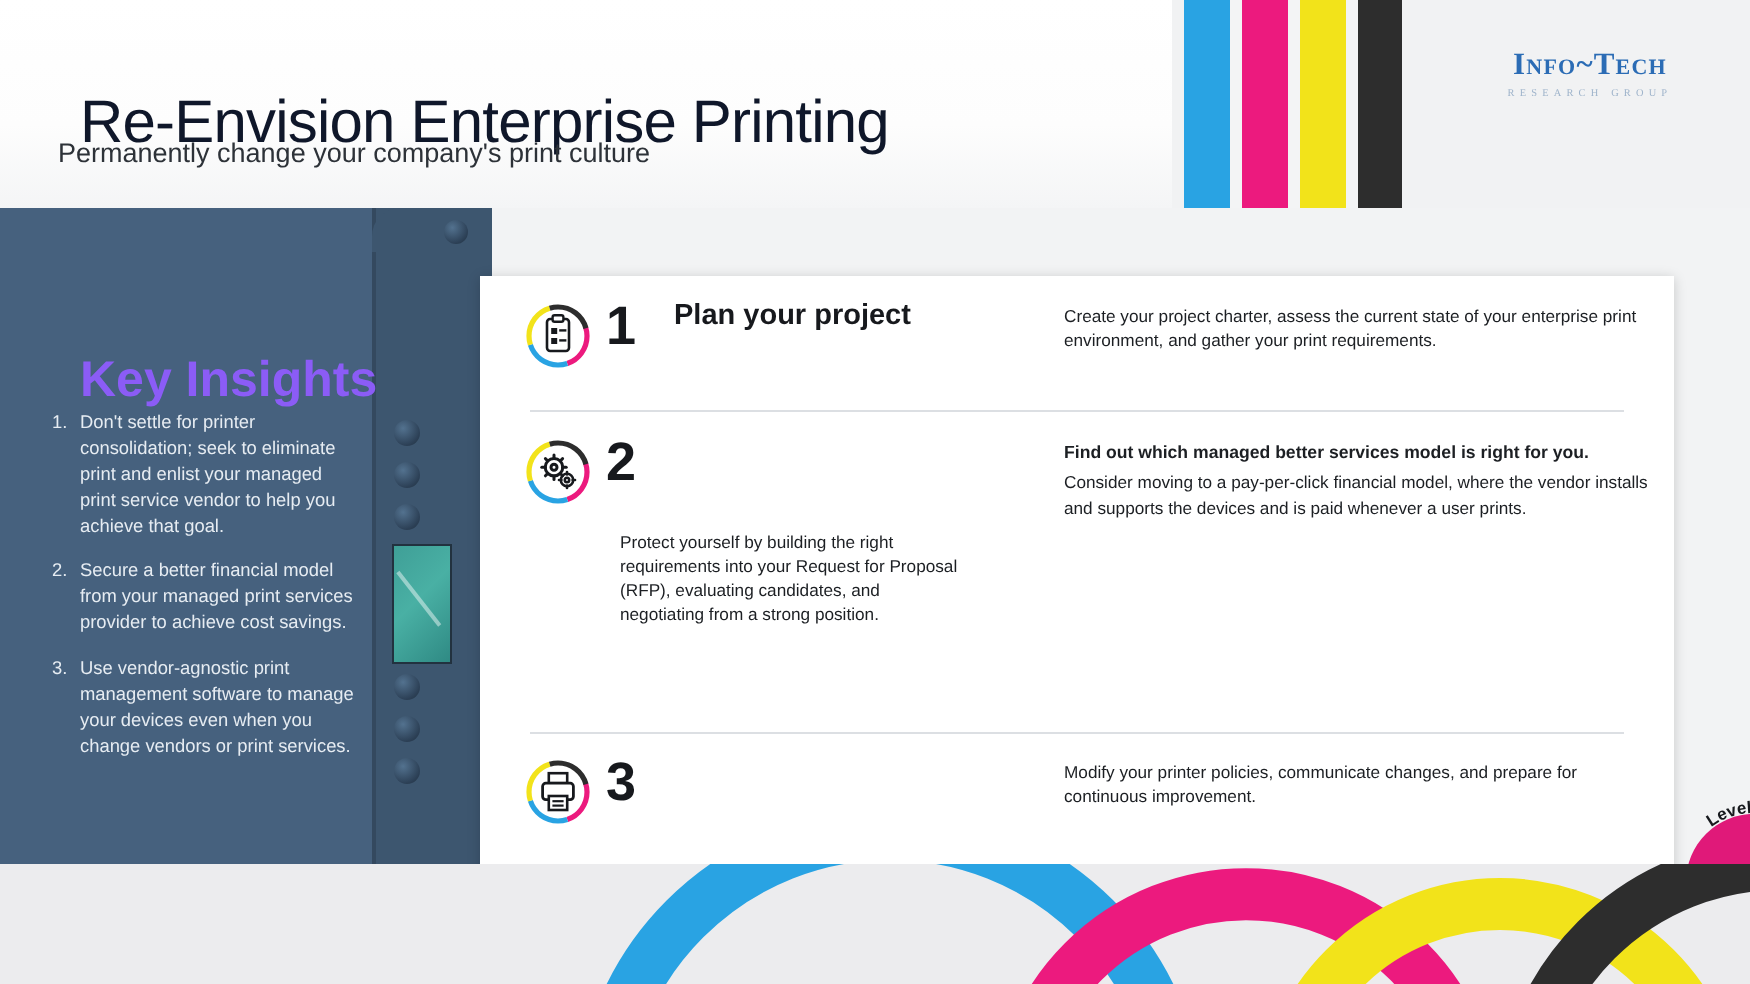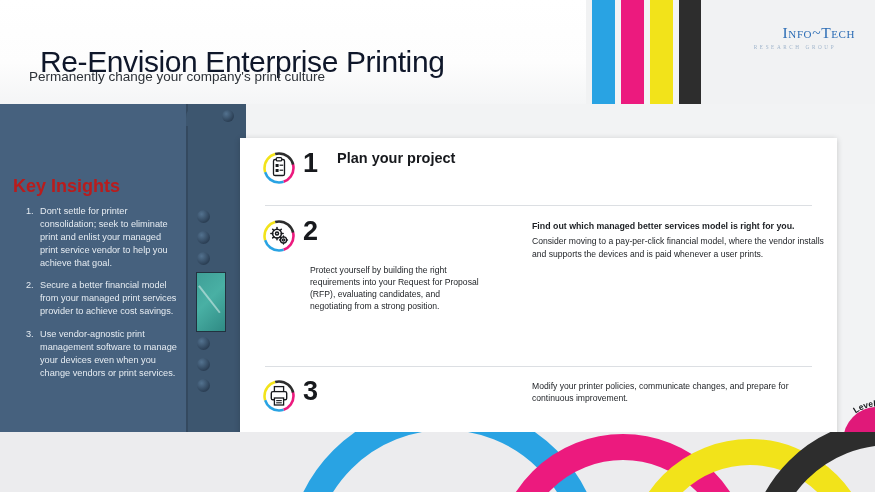--- a/index.html
+++ b/index.html
@@ -18,21 +18,21 @@
   .subtitle{position:absolute;left:29px;top:69px;font-size:13.5px;color:#2d3238;}
 
   
   .vbars{position:absolute;top:0;left:586px;height:104px;width:289px;display:flex;}
   .vbar{height:104px;}
   .vb-gap{width:6px;background:#f3f4f5;height:104px;}
 
   
   .logo{position:absolute;left:735px;top:24px;width:120px;height:62px;}
   .logo-main{font-family:"Liberation Serif", serif;font-size:15.5px;letter-spacing:0.6px;
-    color:#2b6cb5;text-align:right;font-variant:small-caps;font-weight:normal;}
+    color:#2b6cb5;text-align:center;font-variant:small-caps;font-weight:bold;}
   .logo-sub{font-family:"Liberation Serif", serif;font-size:5.2px;letter-spacing:2.6px;
     color:#9fb4cb;text-align:center;margin-top:2px;}
   .logo-itrg{text-align:right;margin-top:7px;color:#1d6fb8;font-weight:bold;font-size:17px;
     letter-spacing:-1px;padding-right:8px;}
   .logo-itrg sup{font-size:9px;vertical-align:super;}
 
   
   .printer{position:absolute;left:0;top:104px;width:244px;height:388px;background:#46617e;}
   .printer-edge{position:absolute;left:186px;top:104px;width:58px;height:388px;
     background:#3d566f;border-left:2px solid #34495f;}
@@ -46,21 +46,21 @@
   .panel-teal::after{content:"";position:absolute;left:2px;top:12px;width:34px;height:1.8px;
     background:rgba(255,255,255,.45);transform:rotate(52deg);transform-origin:left center;}
   .red-led{position:absolute;left:228px;top:470px;width:4px;height:11px;background:#e3205a;}
   .gray-slot{position:absolute;left:224px;top:455px;width:7px;height:14px;background:#2b3b4b;}
 
   
   .bottom-frame{position:absolute;left:236px;top:450px;width:62px;height:14px;
     background:#3d566f;border-bottom-left-radius:6px;border-bottom-right-radius:6px;}
 
   
-  .ki-title{position:absolute;left:13px;top:176px;font-size:18px;font-weight:bold;color:#b91c1c;}
+  .ki-title{position:absolute;left:40px;top:176px;font-size:25px;font-weight:bold;color:#8b5cf6;}
   .ki-list{position:absolute;left:26px;top:205px;width:155px;color:#e6ecf2;font-size:9.2px;
     line-height:1.42;margin:0;padding:0;list-style:none;}
   .ki-item{display:flex;margin-bottom:9px;}
   .ki-num{width:14px;flex:0 0 14px;}
   .ki-txt{flex:1;}
 
   
   .card{position:absolute;left:240px;top:138px;width:597px;height:315px;background:#ffffff;
     box-shadow:0 1px 6px rgba(0,0,0,.18);}
   .card-inner{position:relative;width:100%;height:100%;}
@@ -157,20 +157,23 @@
             <rect x="11.5" y="8.5" width="11" height="16" rx="1.6" fill="#fff" stroke="#17191d" stroke-width="1.3"></rect>
             <rect x="14.3" y="6.6" width="5.4" height="3.3" rx="1" fill="#fff" stroke="#17191d" stroke-width="1.2"></rect>
             <rect x="13.6" y="13" width="3" height="3" fill="#17191d"></rect>
             <rect x="13.6" y="18" width="3" height="3" fill="#17191d"></rect>
             <rect x="17.6" y="13.6" width="3.6" height="1.2" fill="#17191d"></rect>
             <rect x="17.6" y="18.6" width="3.6" height="1.2" fill="#17191d"></rect>
           </svg>
         </div>
         <div class="step-num">1</div>
         <div class="step-title">Plan your project</div>
+      </div>
+      <div class="step-right">
+        <span>Create your project charter, assess the current state of your enterprise print environment, and gather your print requirements.</span>
       </div>
     </div>
     <div class="divider" style="top:67px;"></div>
 
     <div class="step" style="top:80px;">
       <div class="step-head">
         <div class="icon-wrap">
           <svg width="34" height="34" viewBox="0 0 34 34">
             <circle cx="17" cy="17" r="14.5" fill="none" stroke="#EC1A7E" stroke-width="2.6" stroke-dasharray="23 68" stroke-dashoffset="5"></circle>
             <circle cx="17" cy="17" r="14.5" fill="none" stroke="#29A3E3" stroke-width="2.6" stroke-dasharray="23 68" stroke-dashoffset="-18"></circle>

